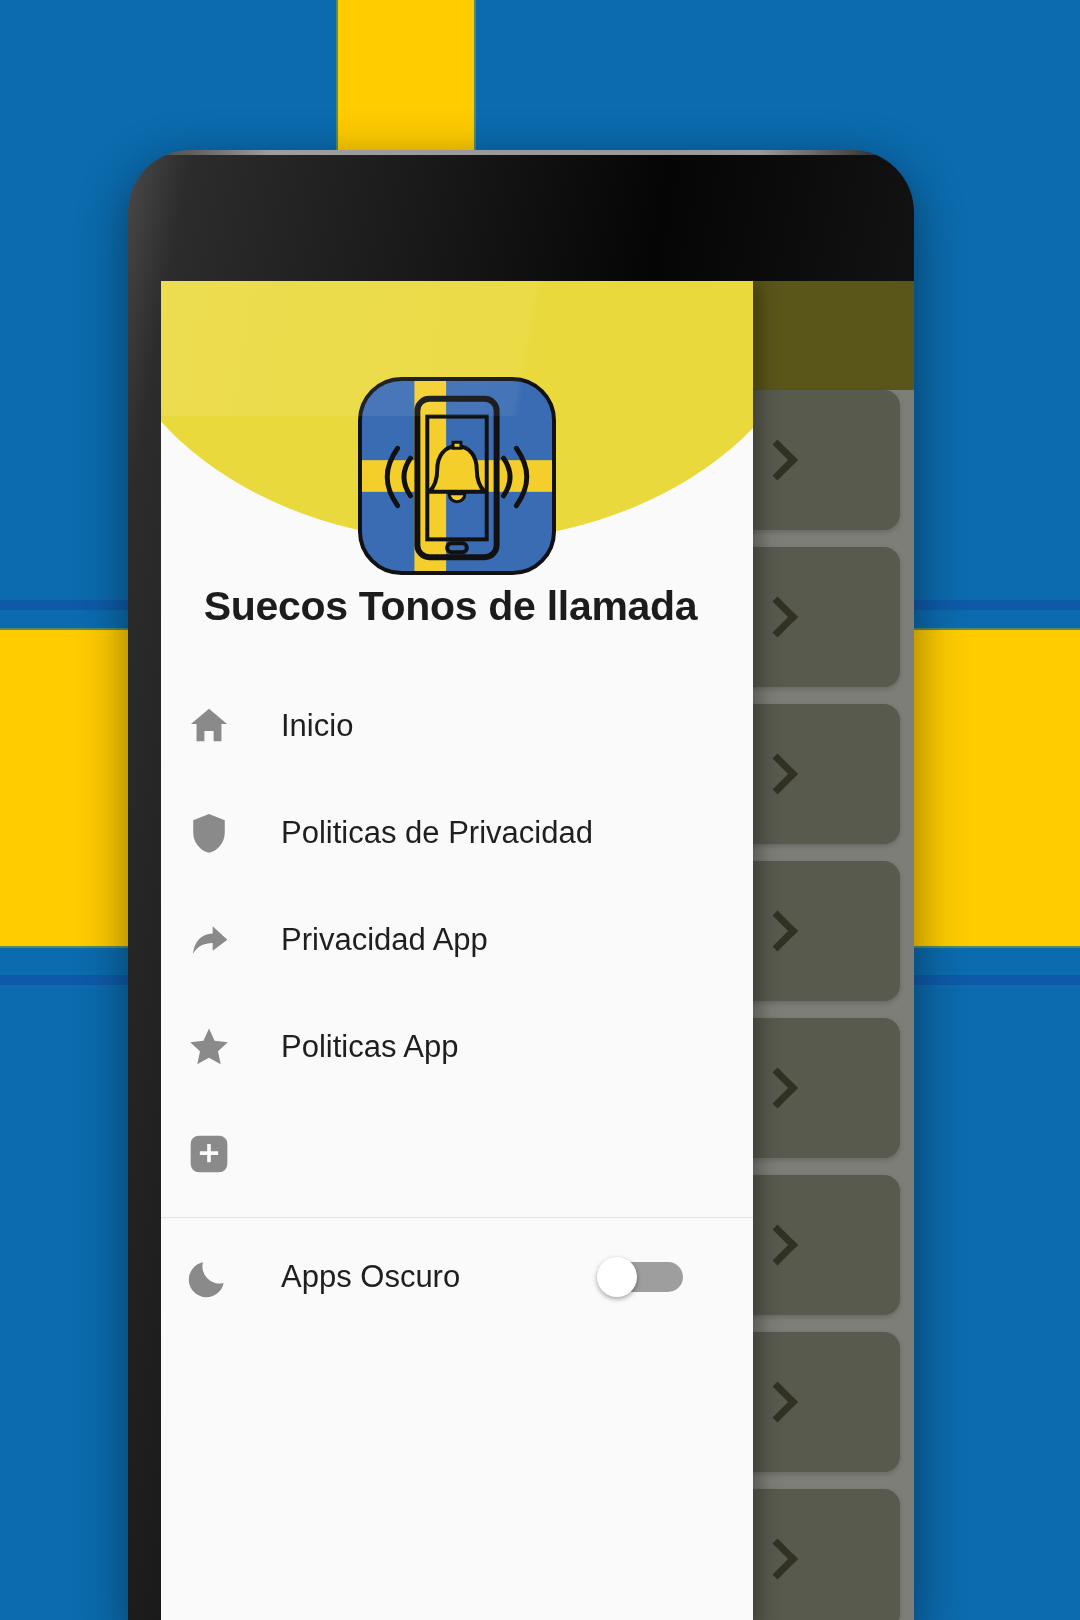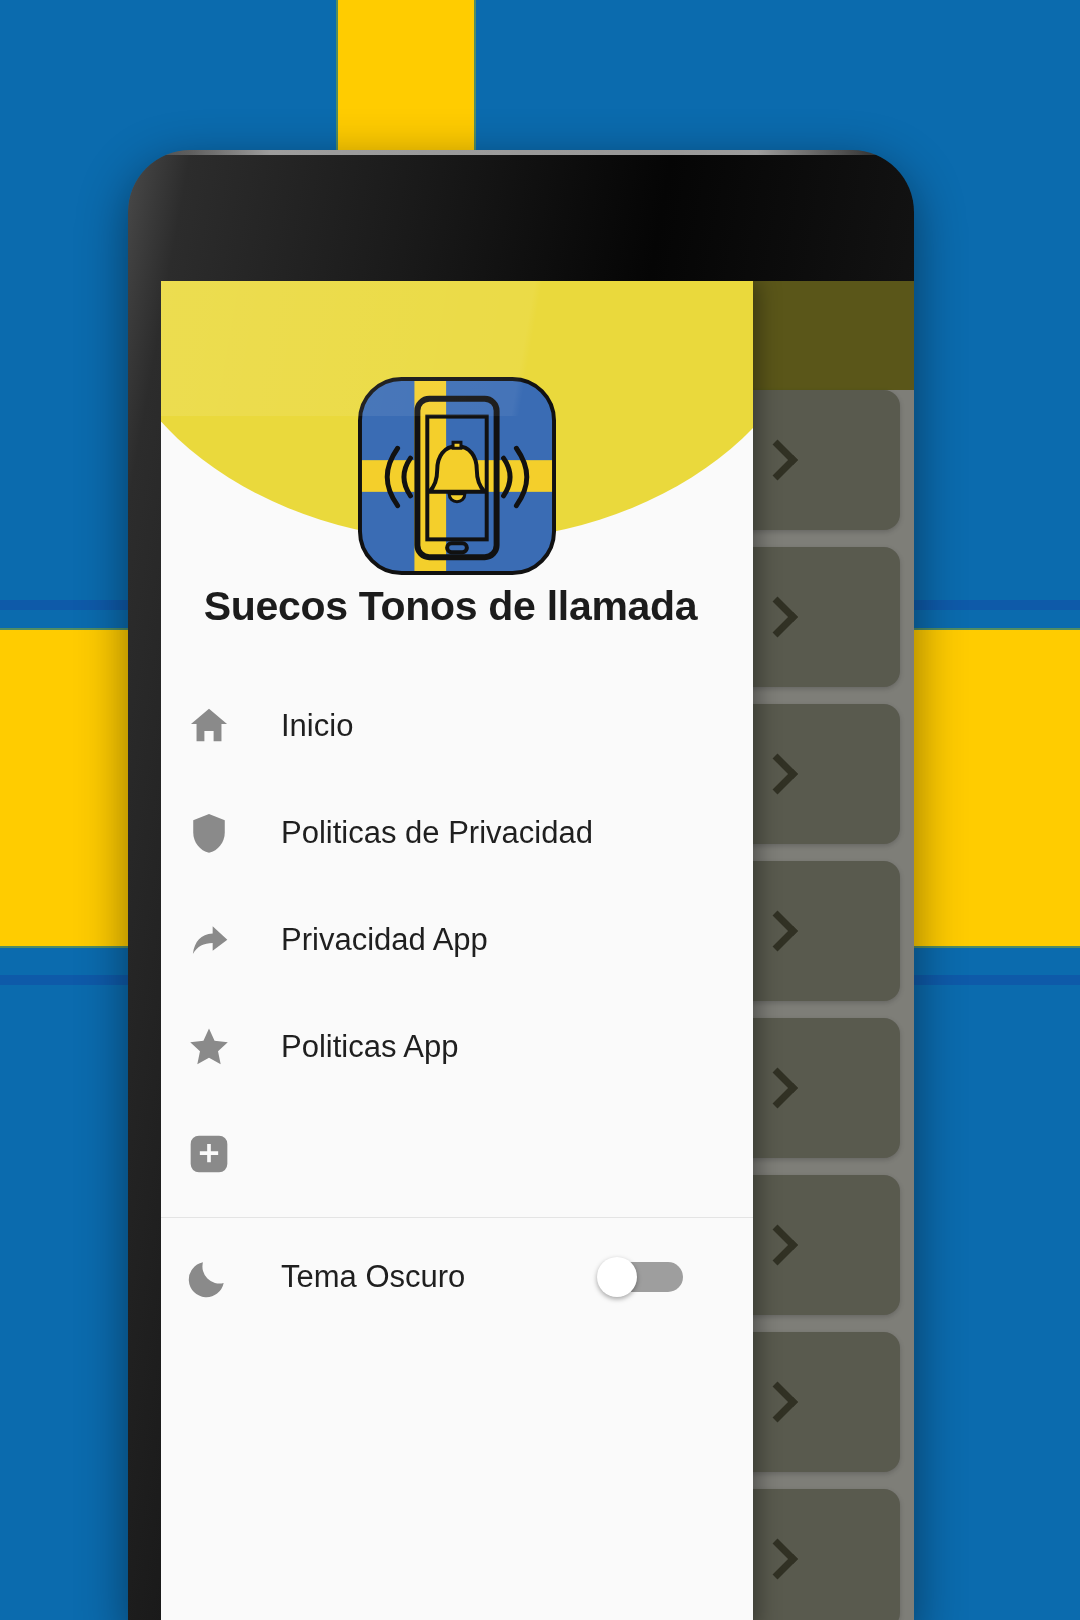--- a/index.html
+++ b/index.html
@@ -244,21 +244,21 @@
         </div>
 
         <div id="drawer-divider"></div>
 
         <div class="nav-item toggle-row">
           <span class="nav-icon">
             <svg width="44" height="46" viewBox="0 0 24 24" fill="#8a8a8a">
                 <path d="M20 15.3 A9.3 9.3 0 0 1 8.7 4 A9.6 9.6 0 1 0 20 15.3 z"></path>
               </svg>
           </span>
-          <span class="nav-label">Tema Oscuro</span>
+          <span class="nav-label">Apps Oscuro</span>
           <span class="switch">
             <span class="track"></span>
             <span class="knob"></span>
           </span>
         </div>
 
       </div>
     </div>
 
     <div class="glass-sheen"></div>

